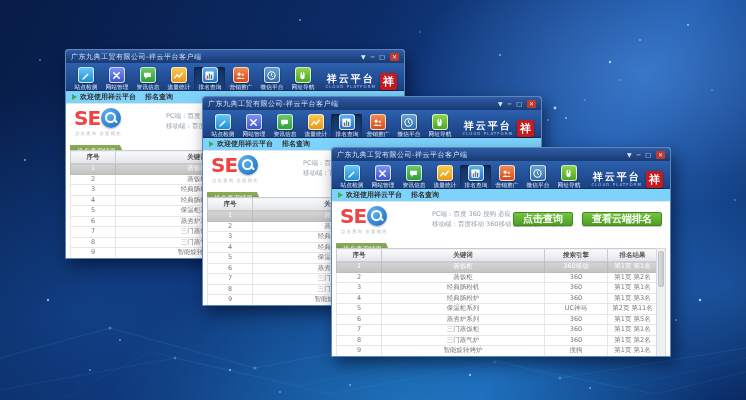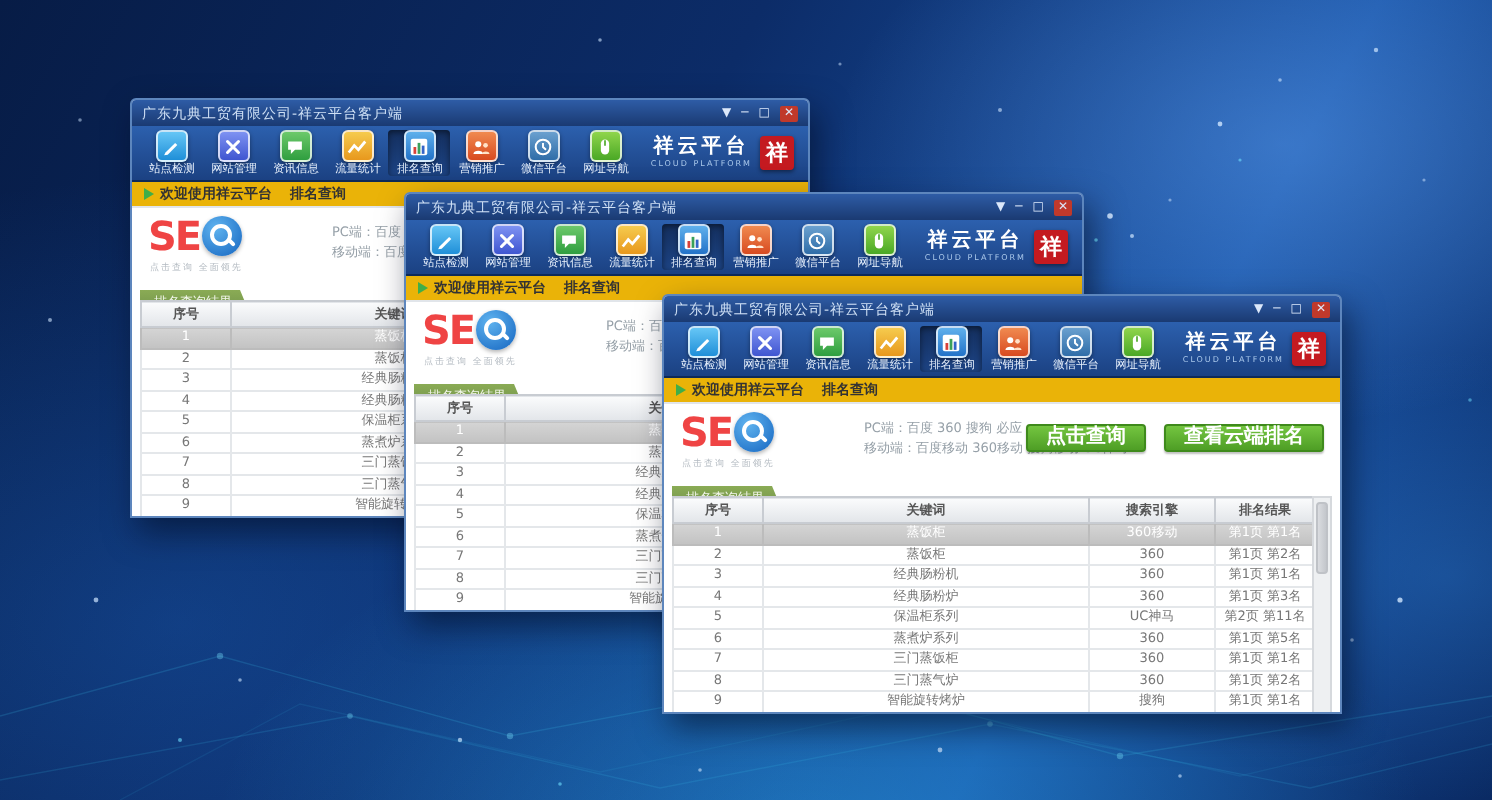--- a/index.html
+++ b/index.html
@@ -23,21 +23,21 @@
   .win-front{left:331px;top:147px;z-index:3;}
 
   .titlebar{height:13px;flex:0 0 13px;background:linear-gradient(#2e5ca6,#1a3a72);
     display:flex;align-items:center;padding:0 5px;text-align:right;}
   .title{font-size:7px;color:#cfe0f5;letter-spacing:.5px;white-space:nowrap;overflow:hidden;}
   .controls{margin-left:auto;display:flex;gap:5px;align-items:center;}
   .ctrl{font-size:6px;line-height:8px;color:#dce8fa;cursor:default;}
   .ctrl.close{background:#c0392b;border-radius:1px;padding:0 2px;}
 
   .toolbar{height:27px;flex:0 0 27px;background:linear-gradient(#2c60ae,#1b4182);
-    border-bottom:1px solid #0e2a58;display:flex;align-items:center;padding:0 4px;}
+    border-bottom:1px solid #0e2a58;display:flex;align-items:flex-end;padding:0 4px;}
   .titem{width:31px;display:flex;flex-direction:column;align-items:center;justify-content:center;gap:1px;}
   .titem.active{background:linear-gradient(#142f5e,#1d4485);border-radius:2px;box-shadow:inset 0 1px 3px rgba(0,0,0,.5);}
   .ticon{width:14px;height:14px;border-radius:3px;border:1px solid rgba(255,255,255,.75);
     box-shadow:0 1px 2px rgba(0,0,0,.4);display:flex;align-items:center;justify-content:center;}
   .ticon svg{width:11px;height:11px;display:block;}
   .ic0{background:linear-gradient(#66c6f6,#1f8fd8);}
   .ic1{background:linear-gradient(#7e92f2,#3f55d0);}
   .ic2{background:linear-gradient(#6cc96a,#2f9e3f);}
   .ic3{background:linear-gradient(#f6cb4e,#e8981d);}
   .ic4{background:linear-gradient(#5fb0ec,#2272c8);}
@@ -45,21 +45,21 @@
   .ic6{background:linear-gradient(#6aa0cf,#2f6da8);}
   .ic7{background:linear-gradient(#90d54c,#4aa825);}
   .tlabel{font-size:6px;line-height:6px;color:#e8f1fc;transform:scale(.95);white-space:nowrap;}
   .brand{margin-left:auto;display:flex;align-items:center;gap:4px;padding-right:3px;}
   .brand-text{text-align:center;}
   .brand-title{font-size:10px;font-weight:bold;color:#fff;letter-spacing:2px;line-height:10px;}
   .brand-sub{font-size:4px;color:#a9c7ea;letter-spacing:1px;line-height:5px;}
   .brand-logo{width:17px;height:17px;background:#c41a20;color:#fff;font-size:11px;font-weight:bold;
     line-height:17px;text-align:center;border-radius:2px;box-shadow:0 1px 2px rgba(0,0,0,.45);}
 
-  .breadcrumb{height:12px;flex:0 0 12px;background:#eab308;border-bottom:1px solid #e1e5ea;
+  .breadcrumb{height:12px;flex:0 0 12px;background:#7dd3fc;border-bottom:1px solid #e1e5ea;
     display:flex;align-items:center;gap:3px;padding:0 6px;}
   .bc-icon{width:0;height:0;border-left:5px solid #3fae49;border-top:3px solid transparent;border-bottom:3px solid transparent;}
   .bc-welcome,.bc-page{font-size:7px;font-weight:bold;color:#333;line-height:12px;}
   .bc-page{margin-left:6px;}
 
   .banner{height:34px;flex:0 0 34px;background:#fff;position:relative;}
   .seo-logo{position:absolute;left:8px;top:2px;display:flex;align-items:center;}
   .seo-se{font-size:20px;font-weight:bold;color:#ef4444;letter-spacing:-1px;line-height:24px;}
   .seo-circle{width:20px;height:20px;border-radius:50%;margin-left:1px;position:relative;
     background:radial-gradient(circle at 35% 30%,#5fb3ef,#1565c0);box-shadow:0 1px 2px rgba(0,0,0,.3);}

